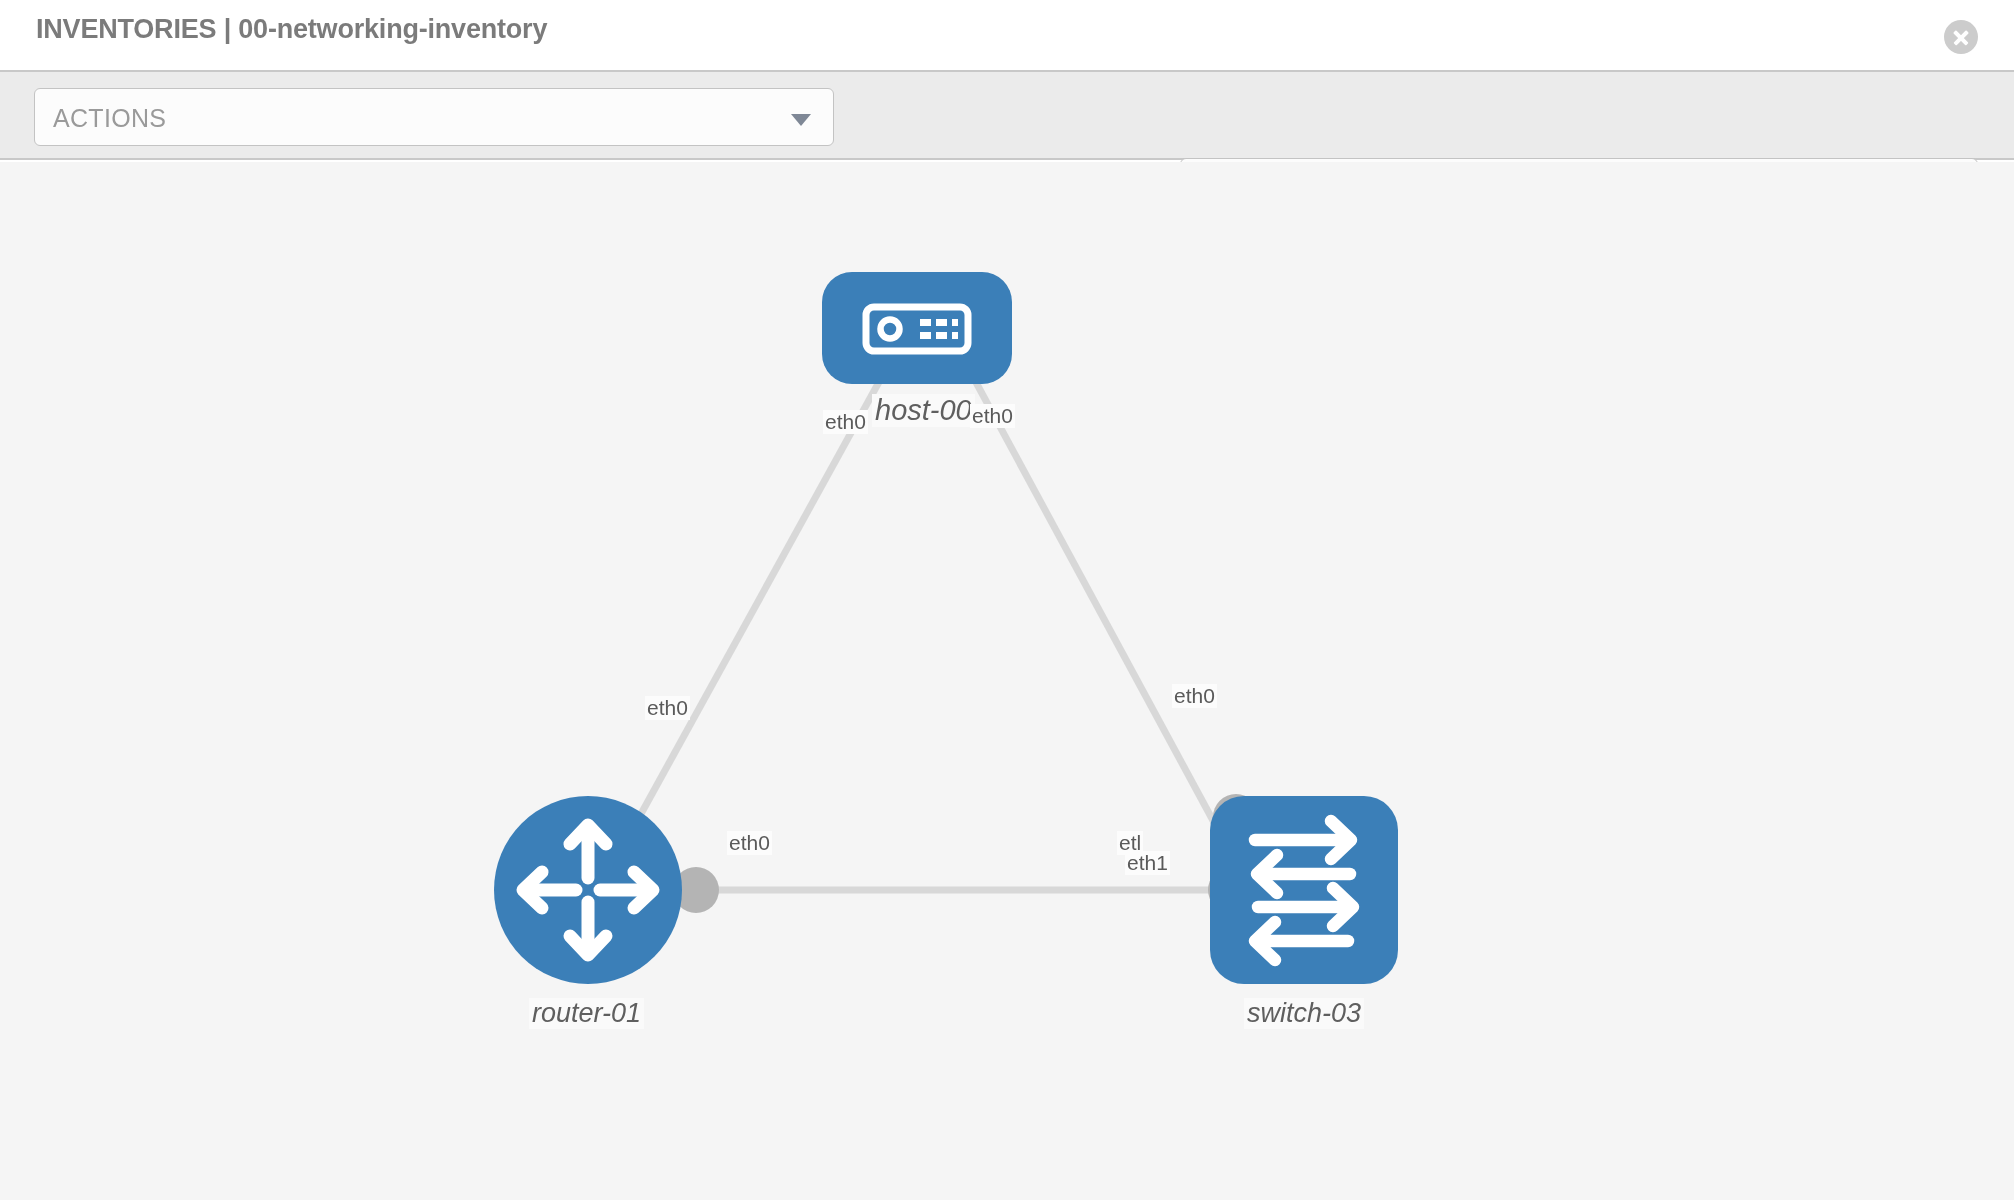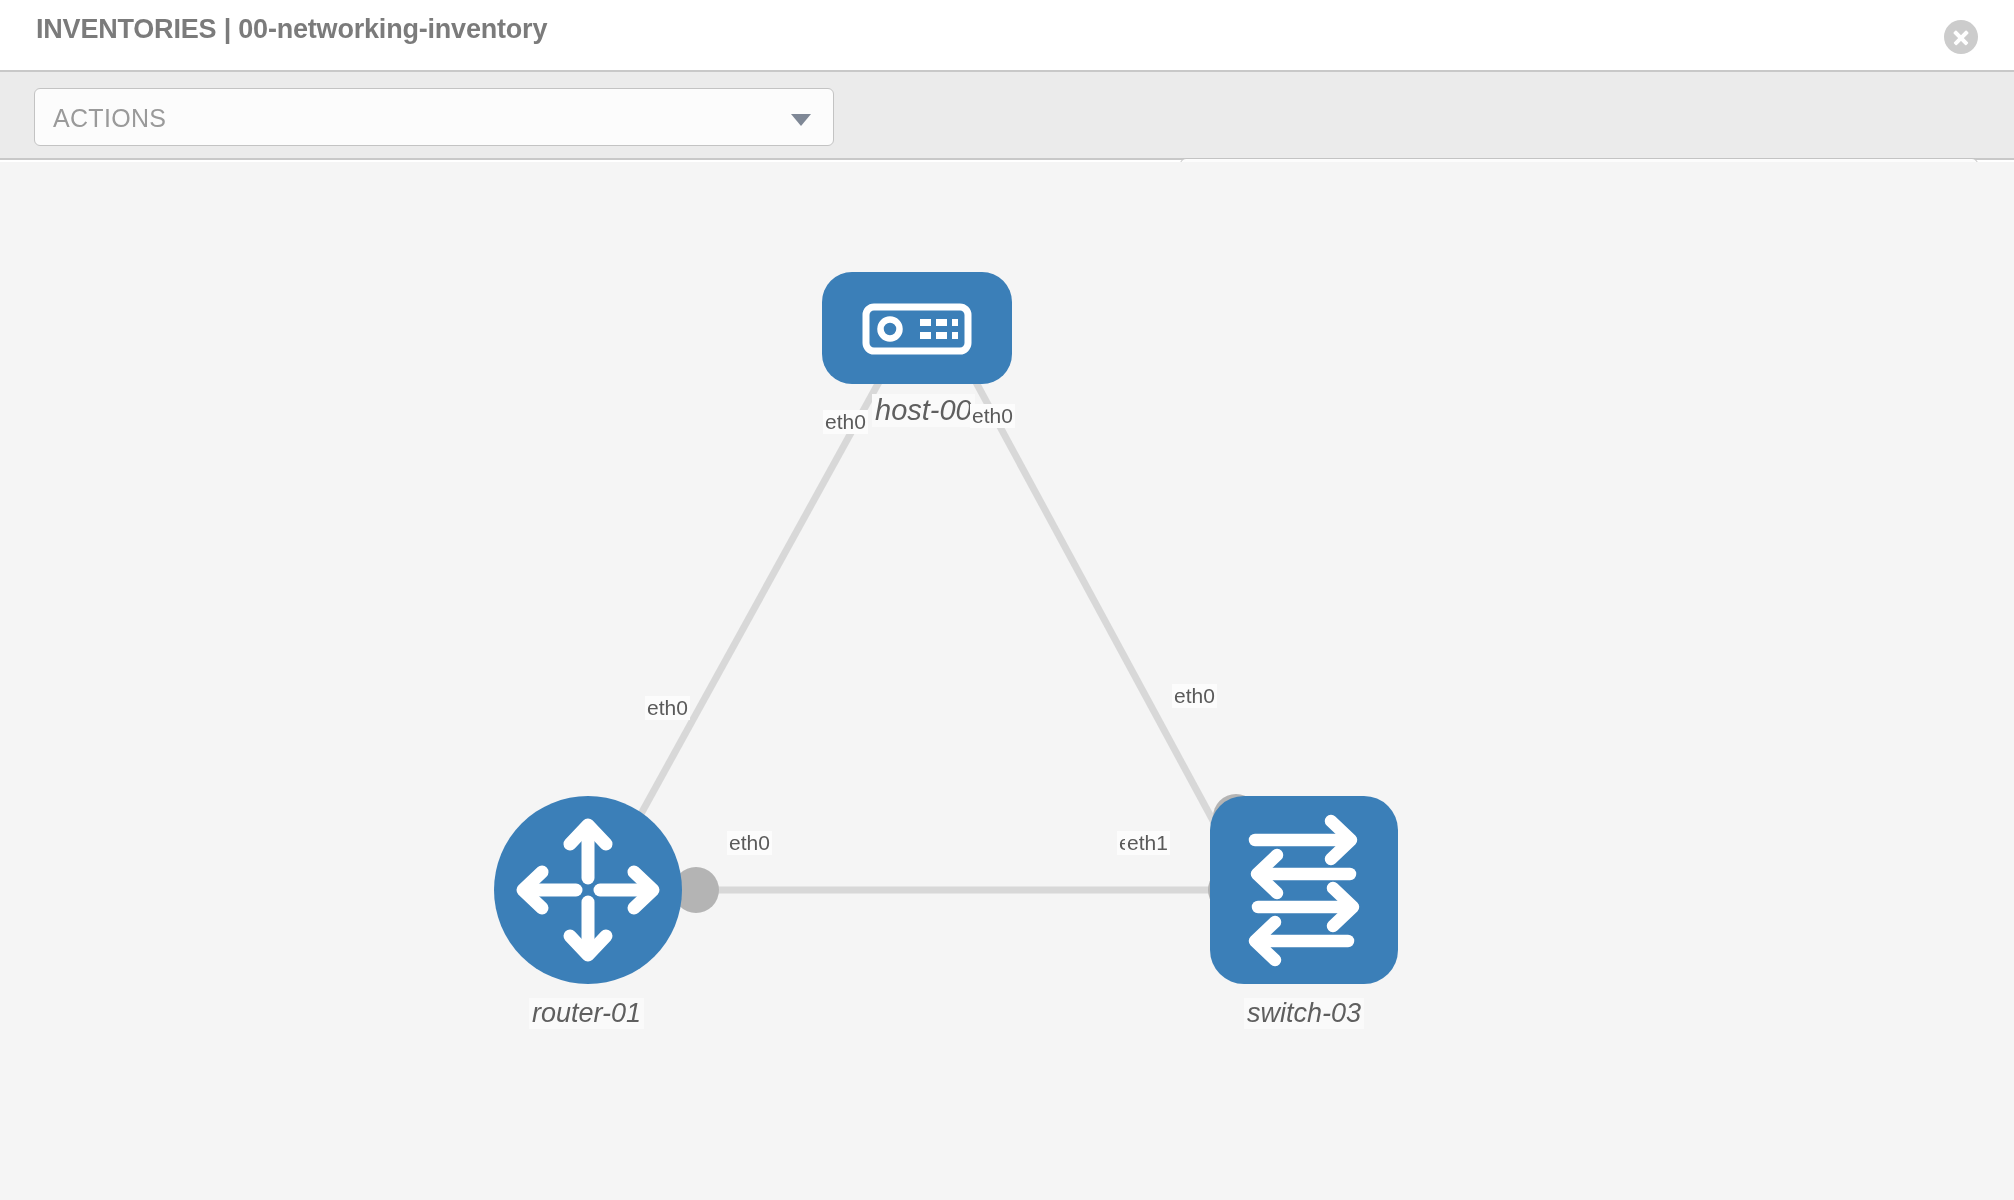--- a/index.html
+++ b/index.html
@@ -229,16 +229,16 @@
     <div class="node-label" style="left:1244px; top:836px;">switch-03</div>
 
     <div class="port-label" style="left:823px; top:248px;">eth0</div>
     <div class="port-label" style="left:970px; top:242px;">eth0</div>
 
     <div class="port-label" style="left:645px; top:534px;">eth0</div>
     <div class="port-label" style="left:1172px; top:522px;">eth0</div>
 
     <div class="port-label" style="left:727px; top:669px;">eth0</div>
     <div class="port-label" style="left:1101px; top:669px;margin-left:16px;">etl</div>
-    <div class="port-label" style="left:1125px; top:669px;">eth1</div>
+    <div class="port-label" style="left:1125px; top:689px;">eth1</div>
 
   </div>
 </div>
 
 </body></html>

